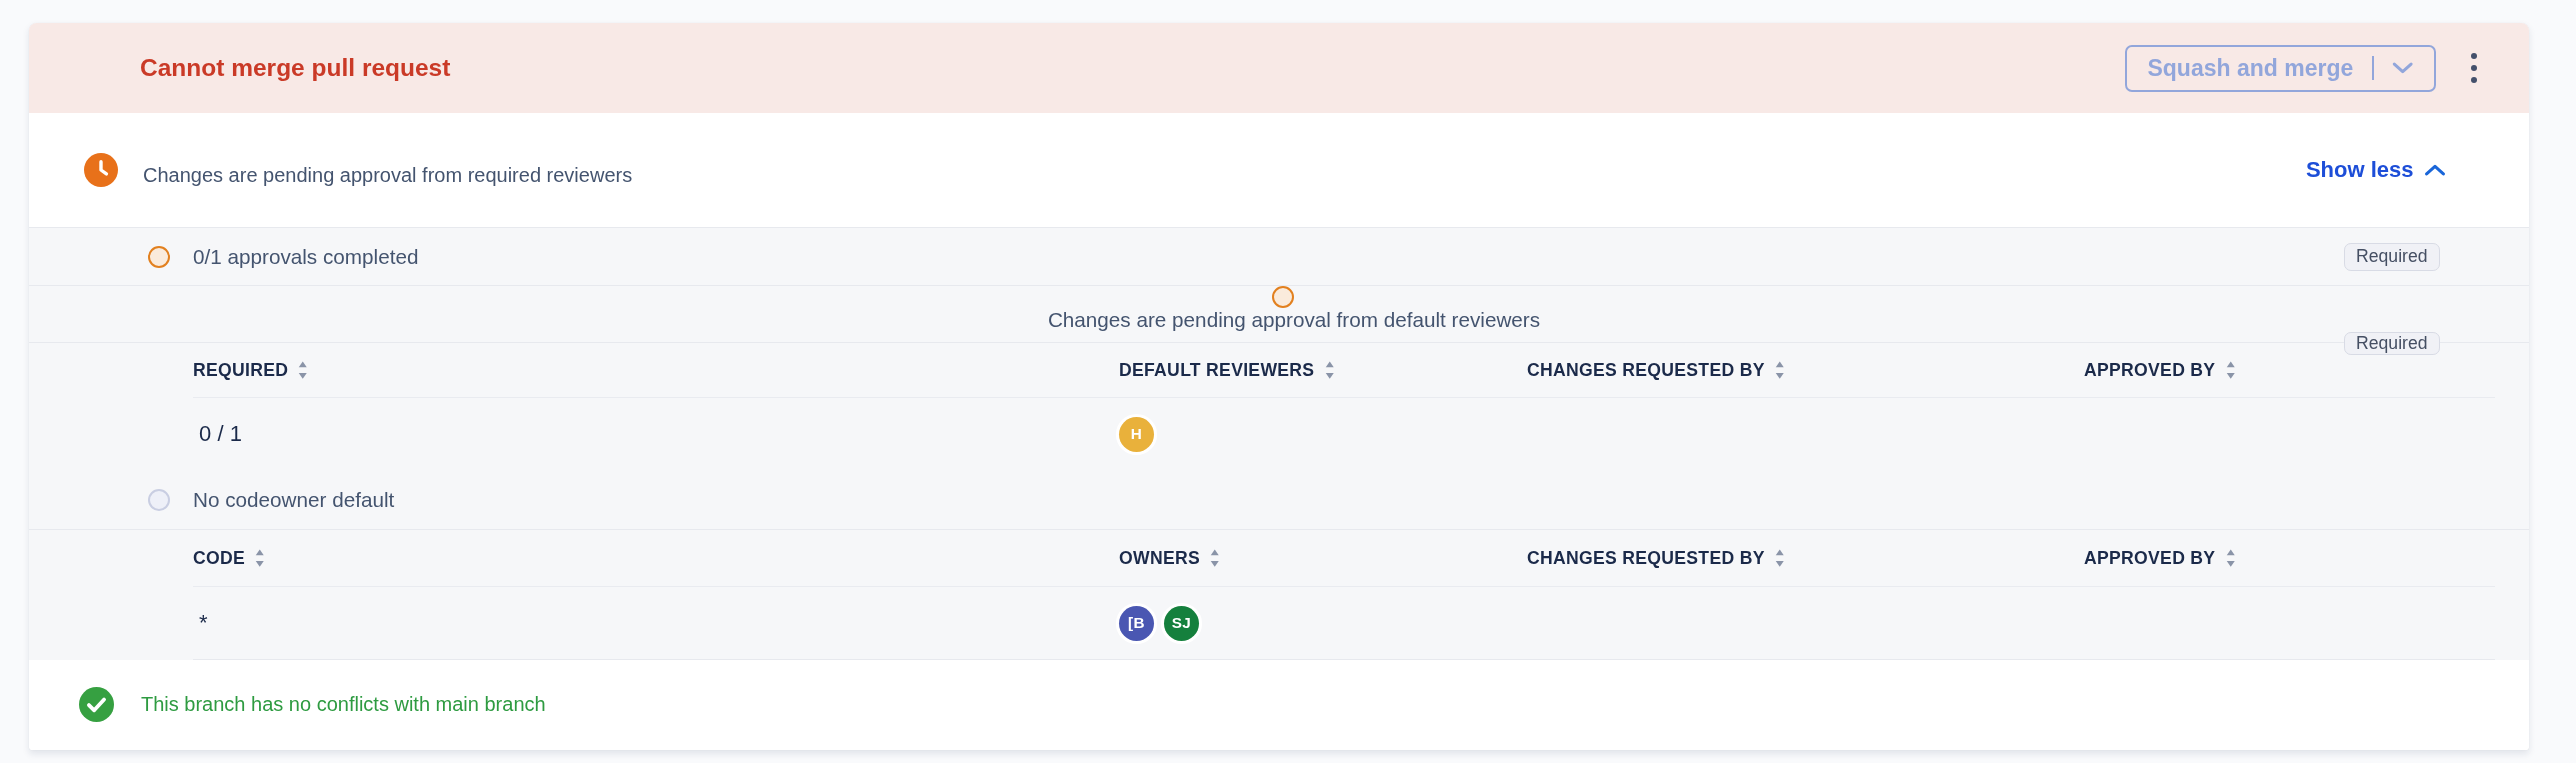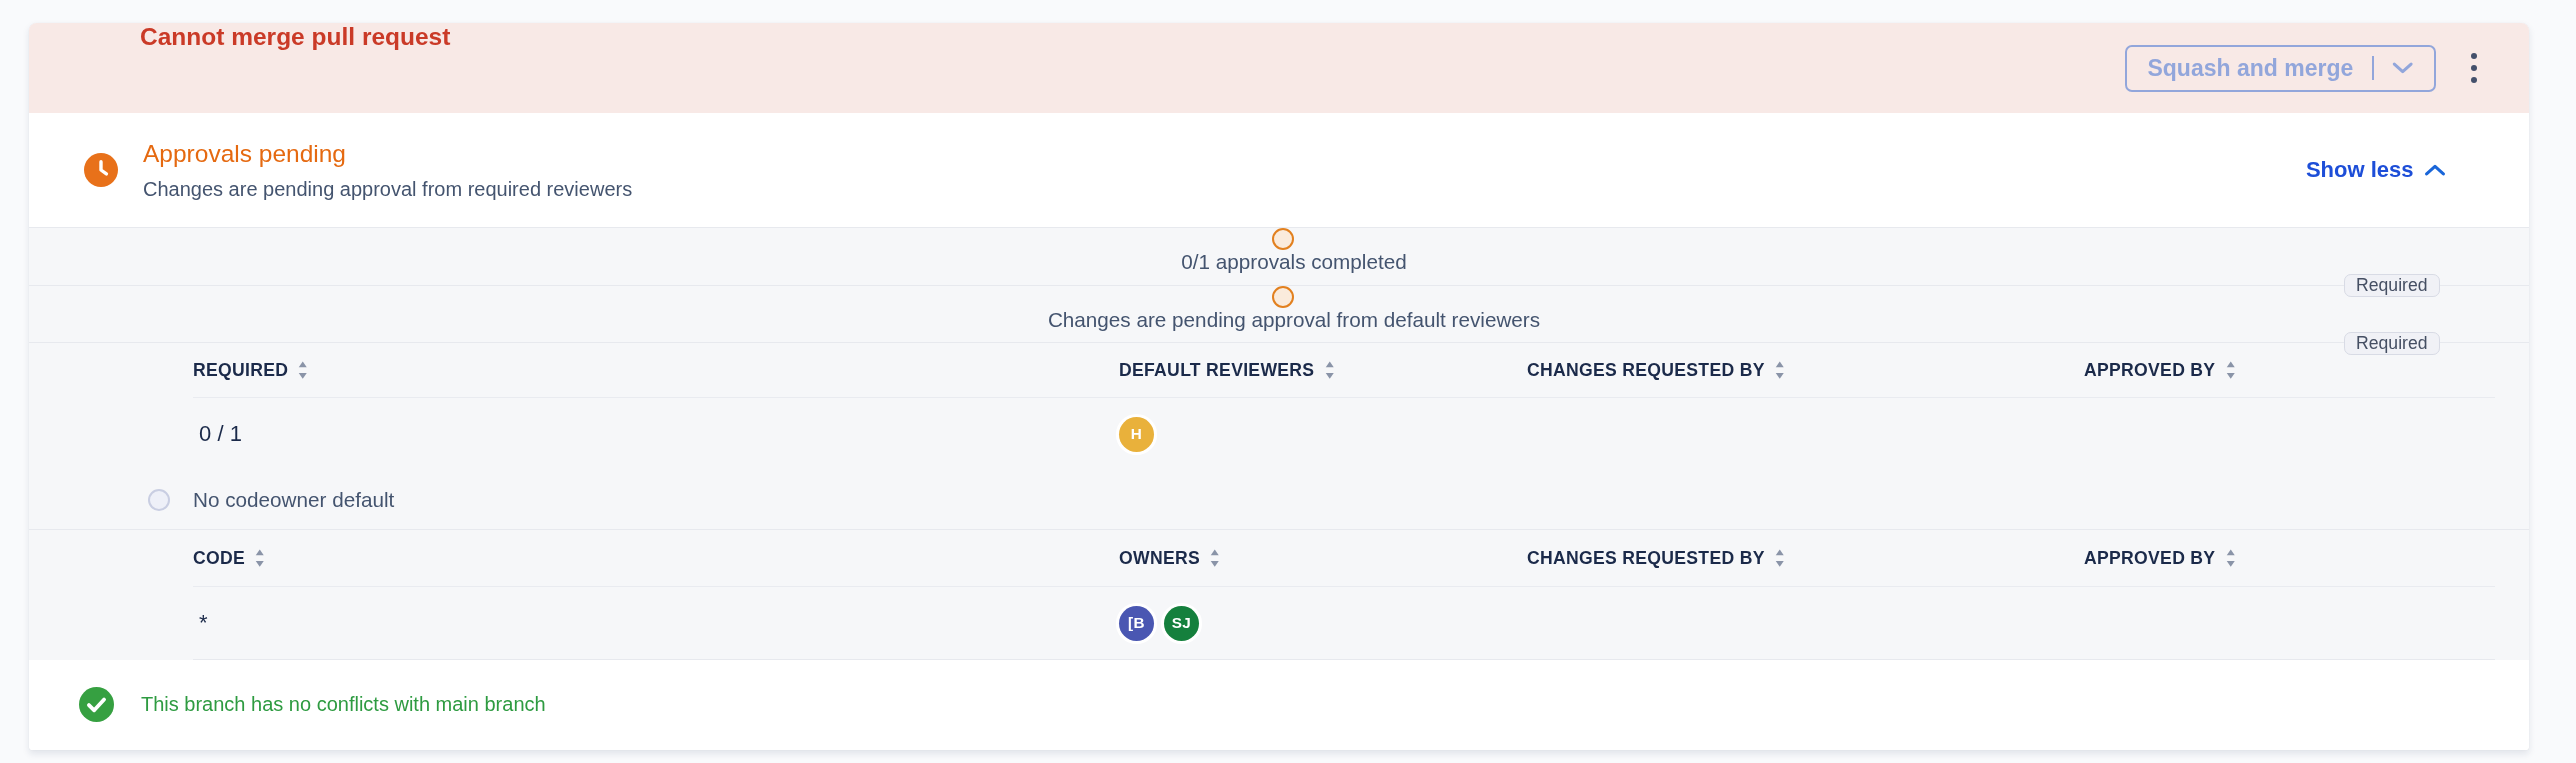--- a/index.html
+++ b/index.html
@@ -7,21 +7,21 @@
 
   .card {
     position:absolute; left:29px; top:23px; width:2500px; height:727px;
     background:#FFFFFF; border-radius:7.6px 7.6px 3.1px 3.1px;
     box-shadow:0 3.1px 7.6px rgba(23,43,77,0.10), 0 0 0.8px rgba(23,43,77,0.12);
   }
 
   
   .banner {
     height:90px; background:#F8E9E6; border-radius:7.6px 7.6px 0 0;
-    display:flex; padding:0 46px 0 111px;
+    display:flex; align-items:center; padding:0 46px 0 111px;
   }
   .banner-title { color:#CA3A27; font-size:24.5px; font-weight:700; }
   .banner-actions { margin-left:auto; display:flex; align-items:center; gap:29px; }
   .merge-btn {
     display:flex; align-items:center; gap:18.4px; height:47px; padding:0 20px;
     background:transparent; border:2.3px solid #92A6DB; border-radius:6.9px;
     color:#92A6DB; font-size:23px; font-weight:700; font-family:inherit; cursor:pointer;
   }
   .merge-btn .vdiv { width:2.3px; height:24.5px; background:#92A6DB; }
   .kebab { background:none; border:none; cursor:pointer; display:flex; flex-direction:column; gap:6.1px; padding:6.1px; }
@@ -36,21 +36,21 @@
     margin-left:auto; display:flex; align-items:center; gap:11.5px;
     background:none; border:none; cursor:pointer;
     color:#1d4ed8; font-size:22px; font-weight:600; font-family:inherit;
   }
 
   
   .check-row {
     background:#F6F7F9; border-top:1.5px solid #E7E9EE;
     display:flex; align-items:center; padding:0 89px 0 119px;
   }
-  .check-row.h76 { height:58px;flex-direction:column; } .check-row.h74 { height:57px;flex-direction:column; }
+  .check-row.h76 { height:58px; } .check-row.h74 { height:57px;flex-direction:column; }
   .circ { width:22px; height:22px; border-radius:50%; flex:0 0 auto; margin-right:23px; }
   .circ.orange { background:#FAEBDC; border:2.3px solid #E2801F; }
   .circ.gray   { background:#EEF0F8; border:2.3px solid #C9CEE2; }
   .check-label { color:#44546F; font-size:20.7px; }
   .badge {
     margin-left:auto; height:28px; padding:0 11.5px; display:flex; align-items:center;
     background:#F0F1F6; border:1.5px solid #D8DBE5; border-radius:6.9px;
     color:#454F63; font-size:17.6px;
   }
 
@@ -102,21 +102,20 @@
       </button>
     </div>
   </div>
 
   <div class="sec-head">
     <svg class="clock" viewBox="0 0 24 24">
       <circle cx="12" cy="12" r="12" fill="#E8711A"></circle>
       <path d="M12 6.2 V12 L15.8 14.8" fill="none" stroke="#FFFFFF" stroke-width="2.4" stroke-linecap="round" stroke-linejoin="round"></path>
     </svg>
     <div class="head-text">
-      <div class="t1">Approvals pending</div>
       <div class="t2">Changes are pending approval from required reviewers</div>
     </div>
     <button class="show-less">
       <span>Show less</span>
       <svg width="20" height="12.2" viewBox="0 0 26 16">
         <path d="M2 13 L13 3 L24 13" fill="none" stroke="#1A66D9" stroke-width="4" stroke-linecap="round" stroke-linejoin="round"></path>
       </svg>
     </button>
   </div>
 

